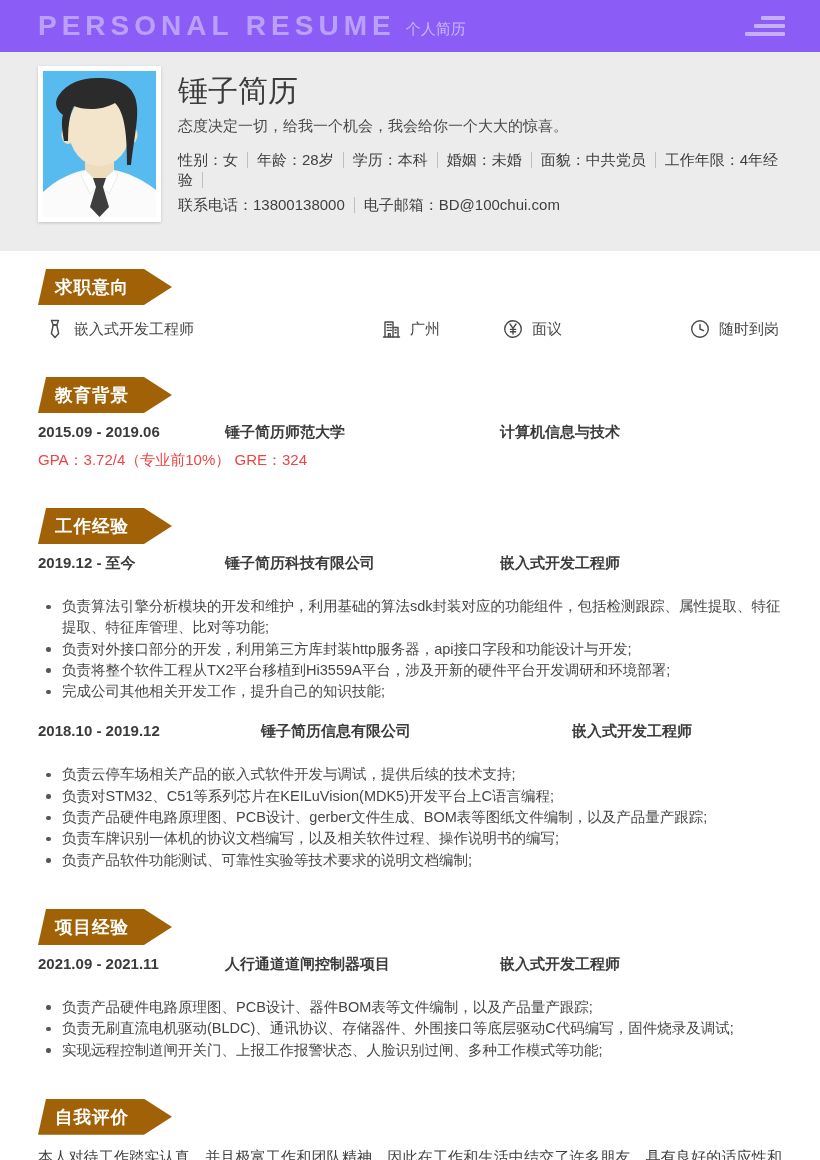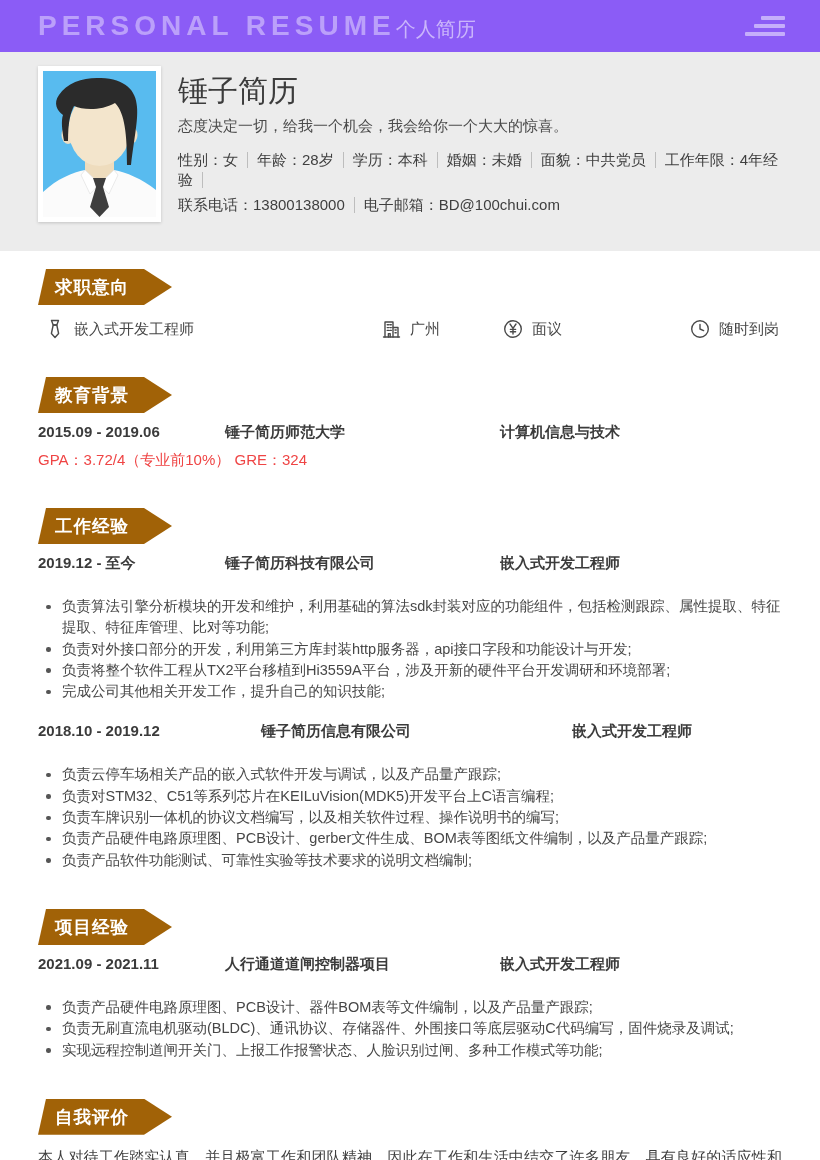--- a/index.html
+++ b/index.html
@@ -8,21 +8,21 @@
 
   
   .topbar {
     height: 52px; background: #8b5cf6;
     display: flex; align-items: center; padding: 0 35px 0 38px;
   }
   .title-en {
     font-size: 28px; font-weight: bold; letter-spacing: 5px;
     color: rgba(255,255,255,0.42);
   }
-  .title-zh { font-size: 20px; color: rgba(255,255,255,0.55); margin-top: 6px; }
+  .title-zh { font-size: 15px; color: rgba(255,255,255,0.55); margin-left: 10px; margin-top: 6px; }
   .menu { margin-left: auto; display: flex; flex-direction: column; align-items: flex-end; gap: 4px; cursor: pointer; }
   .menu i { display: block; height: 4px; background: rgba(255,255,255,0.5); border-radius: 1px; }
   .menu i:nth-child(1) { width: 24px; }
   .menu i:nth-child(2) { width: 31px; }
   .menu i:nth-child(3) { width: 40px; }
 
   
   .profile-band {
     height: 199px; background: #ececec;
     display: flex; padding: 14px 38px 5px 38px;
@@ -193,24 +193,24 @@
     <li>负责将整个软件工程从TX2平台移植到Hi3559A平台，涉及开新的硬件平台开发调研和环境部署;</li>
     <li>完成公司其他相关开发工作，提升自己的知识技能;</li>
   </ul>
 
   <div class="entry-row later">
     <span class="col-date">2018.10 - 2019.12</span>
     <span class="col-mid">锤子简历信息有限公司</span>
     <span class="col-role">嵌入式开发工程师</span>
   </div>
   <ul class="bullets">
-    <li>负责云停车场相关产品的嵌入式软件开发与调试，以及产品量产跟踪;</li>
+    <li>负责云停车场相关产品的嵌入式软件开发与调试，提供后续的技术支持;</li>
     <li>负责对STM32、C51等系列芯片在KEILuVision(MDK5)开发平台上C语言编程;</li>
+    <li>负责产品硬件电路原理图、PCB设计、gerber文件生成、BOM表等图纸文件编制，以及产品量产跟踪;</li>
     <li>负责车牌识别一体机的协议文档编写，以及相关软件过程、操作说明书的编写;</li>
-    <li>负责产品硬件电路原理图、PCB设计、gerber文件生成、BOM表等图纸文件编制，以及产品量产跟踪;</li>
     <li>负责产品软件功能测试、可靠性实验等技术要求的说明文档编制;</li>
   </ul>
 
   <div class="ribbon">项目经验</div>
   <div class="entry-row">
     <span class="col-date">2021.09 - 2021.11</span>
     <span class="col-mid">人行通道道闸控制器项目</span>
     <span class="col-role">嵌入式开发工程师</span>
   </div>
   <ul class="bullets">

